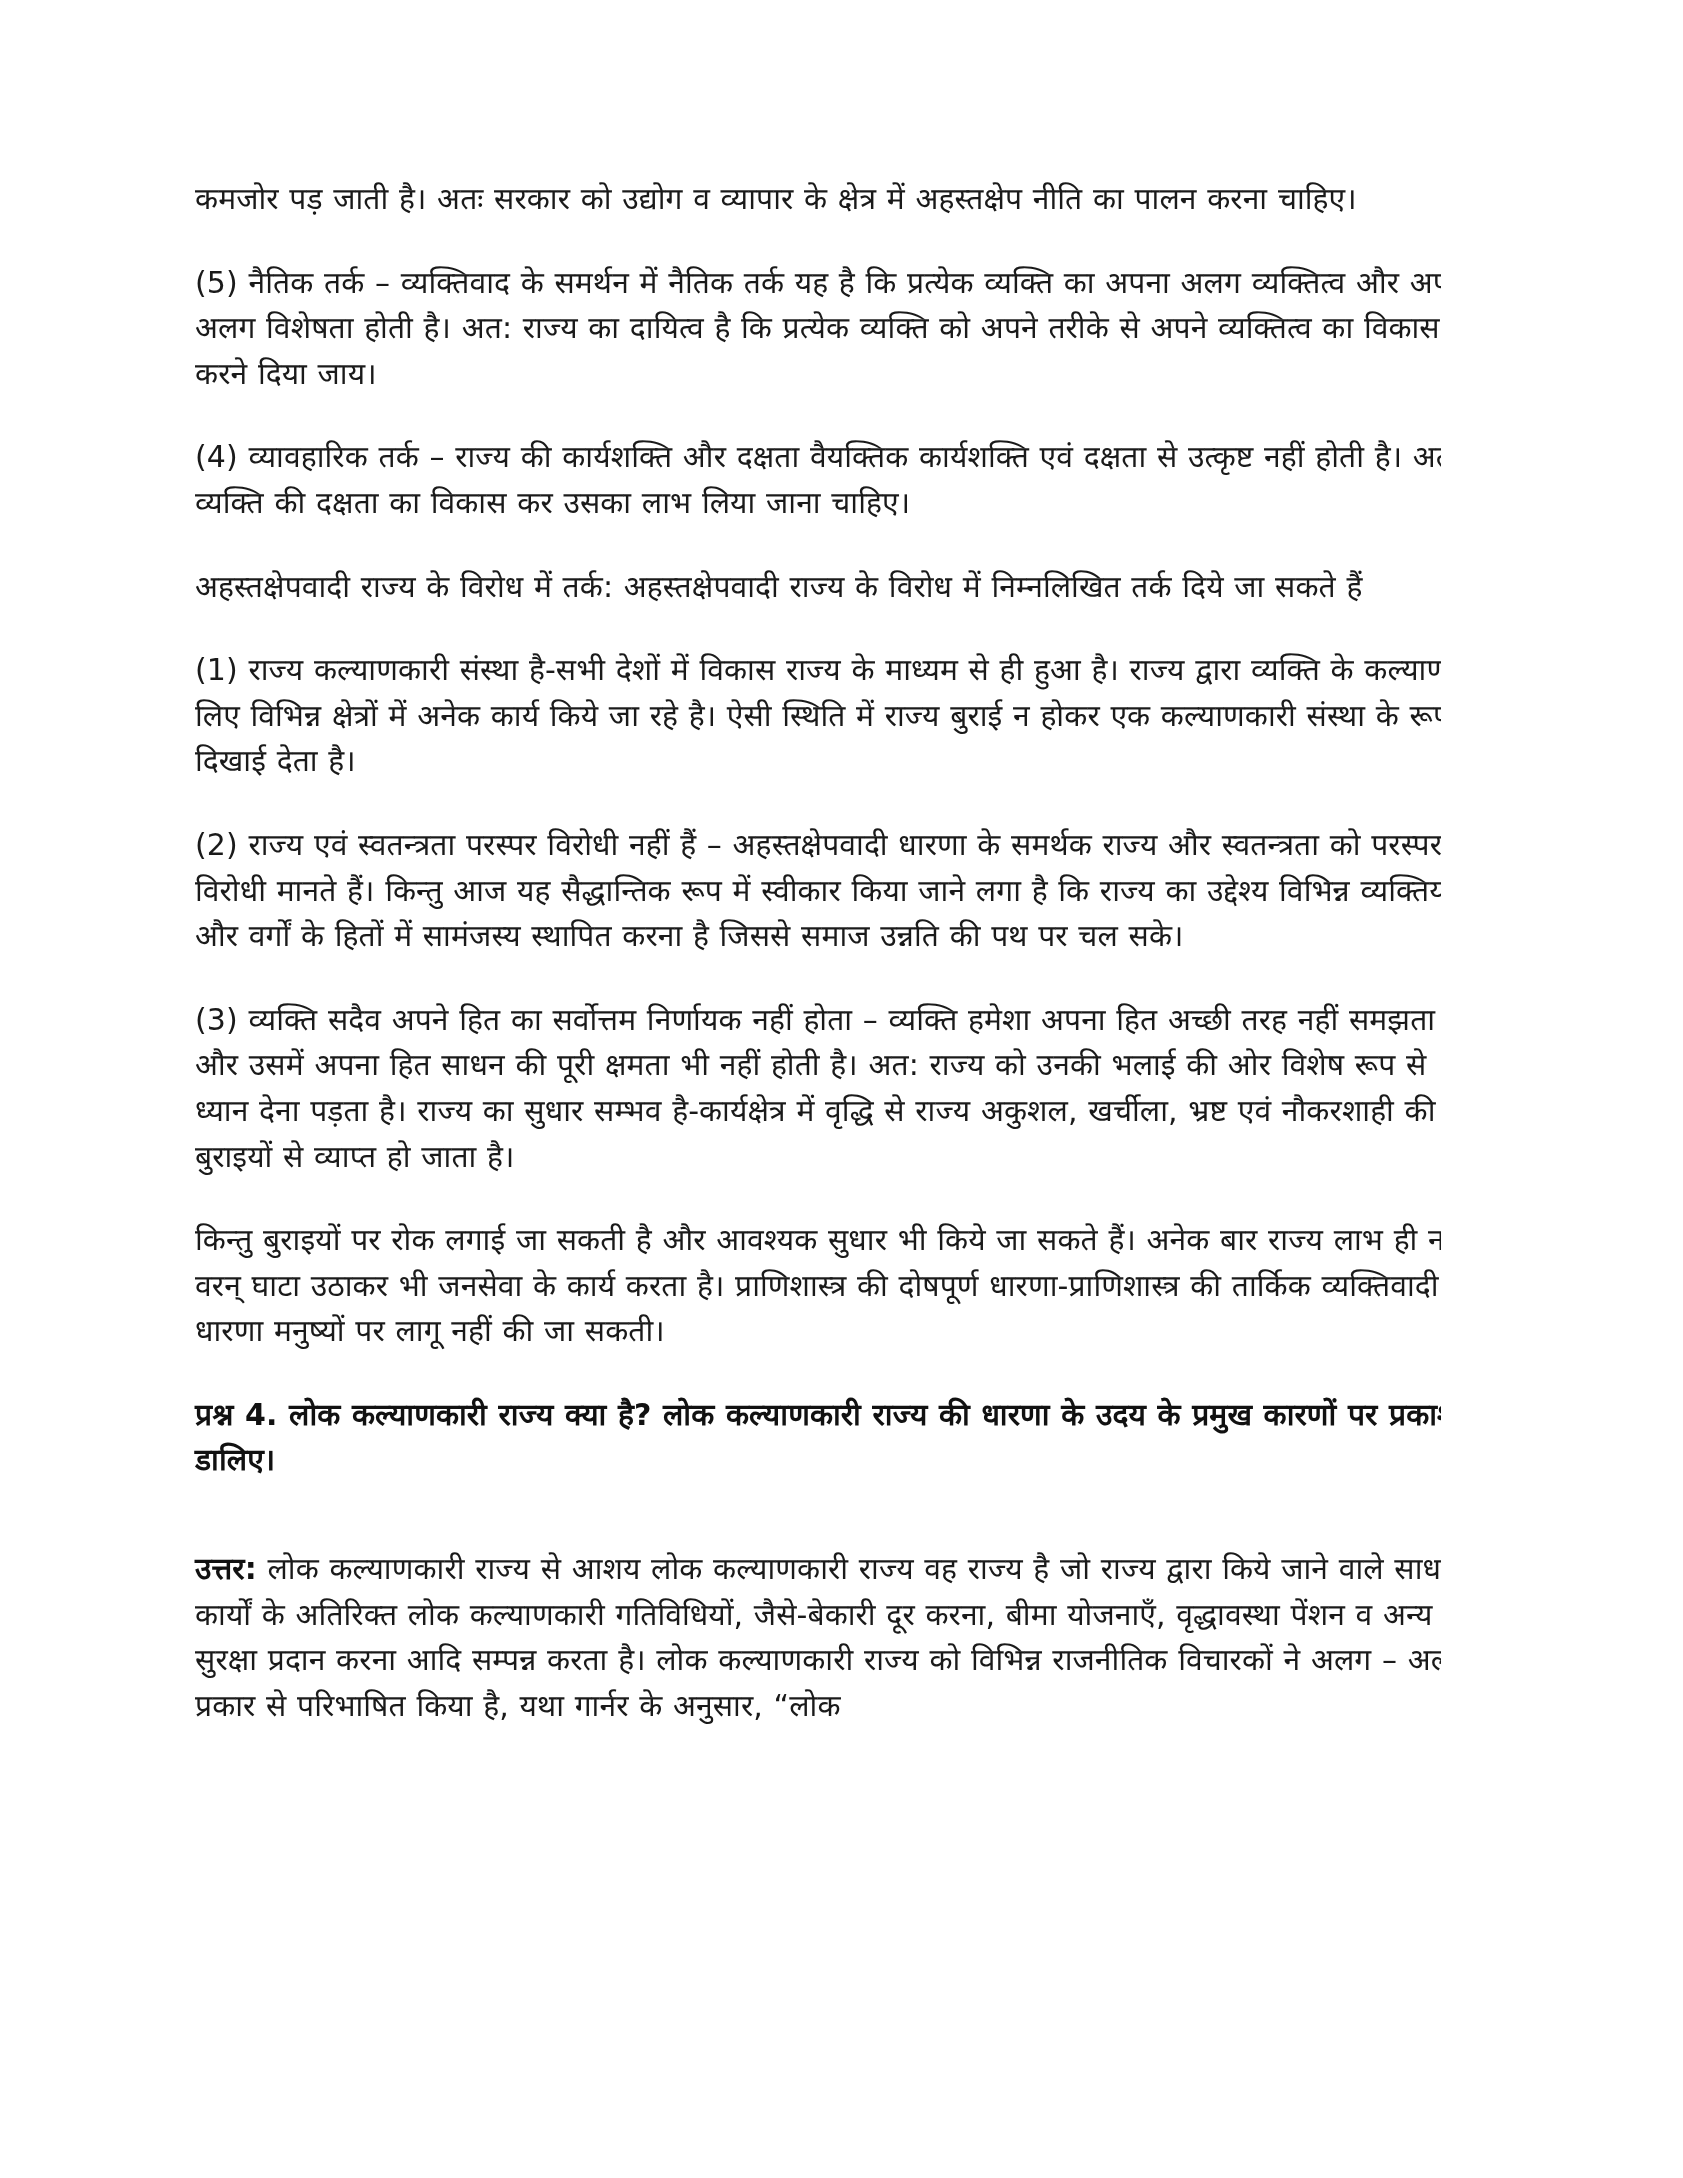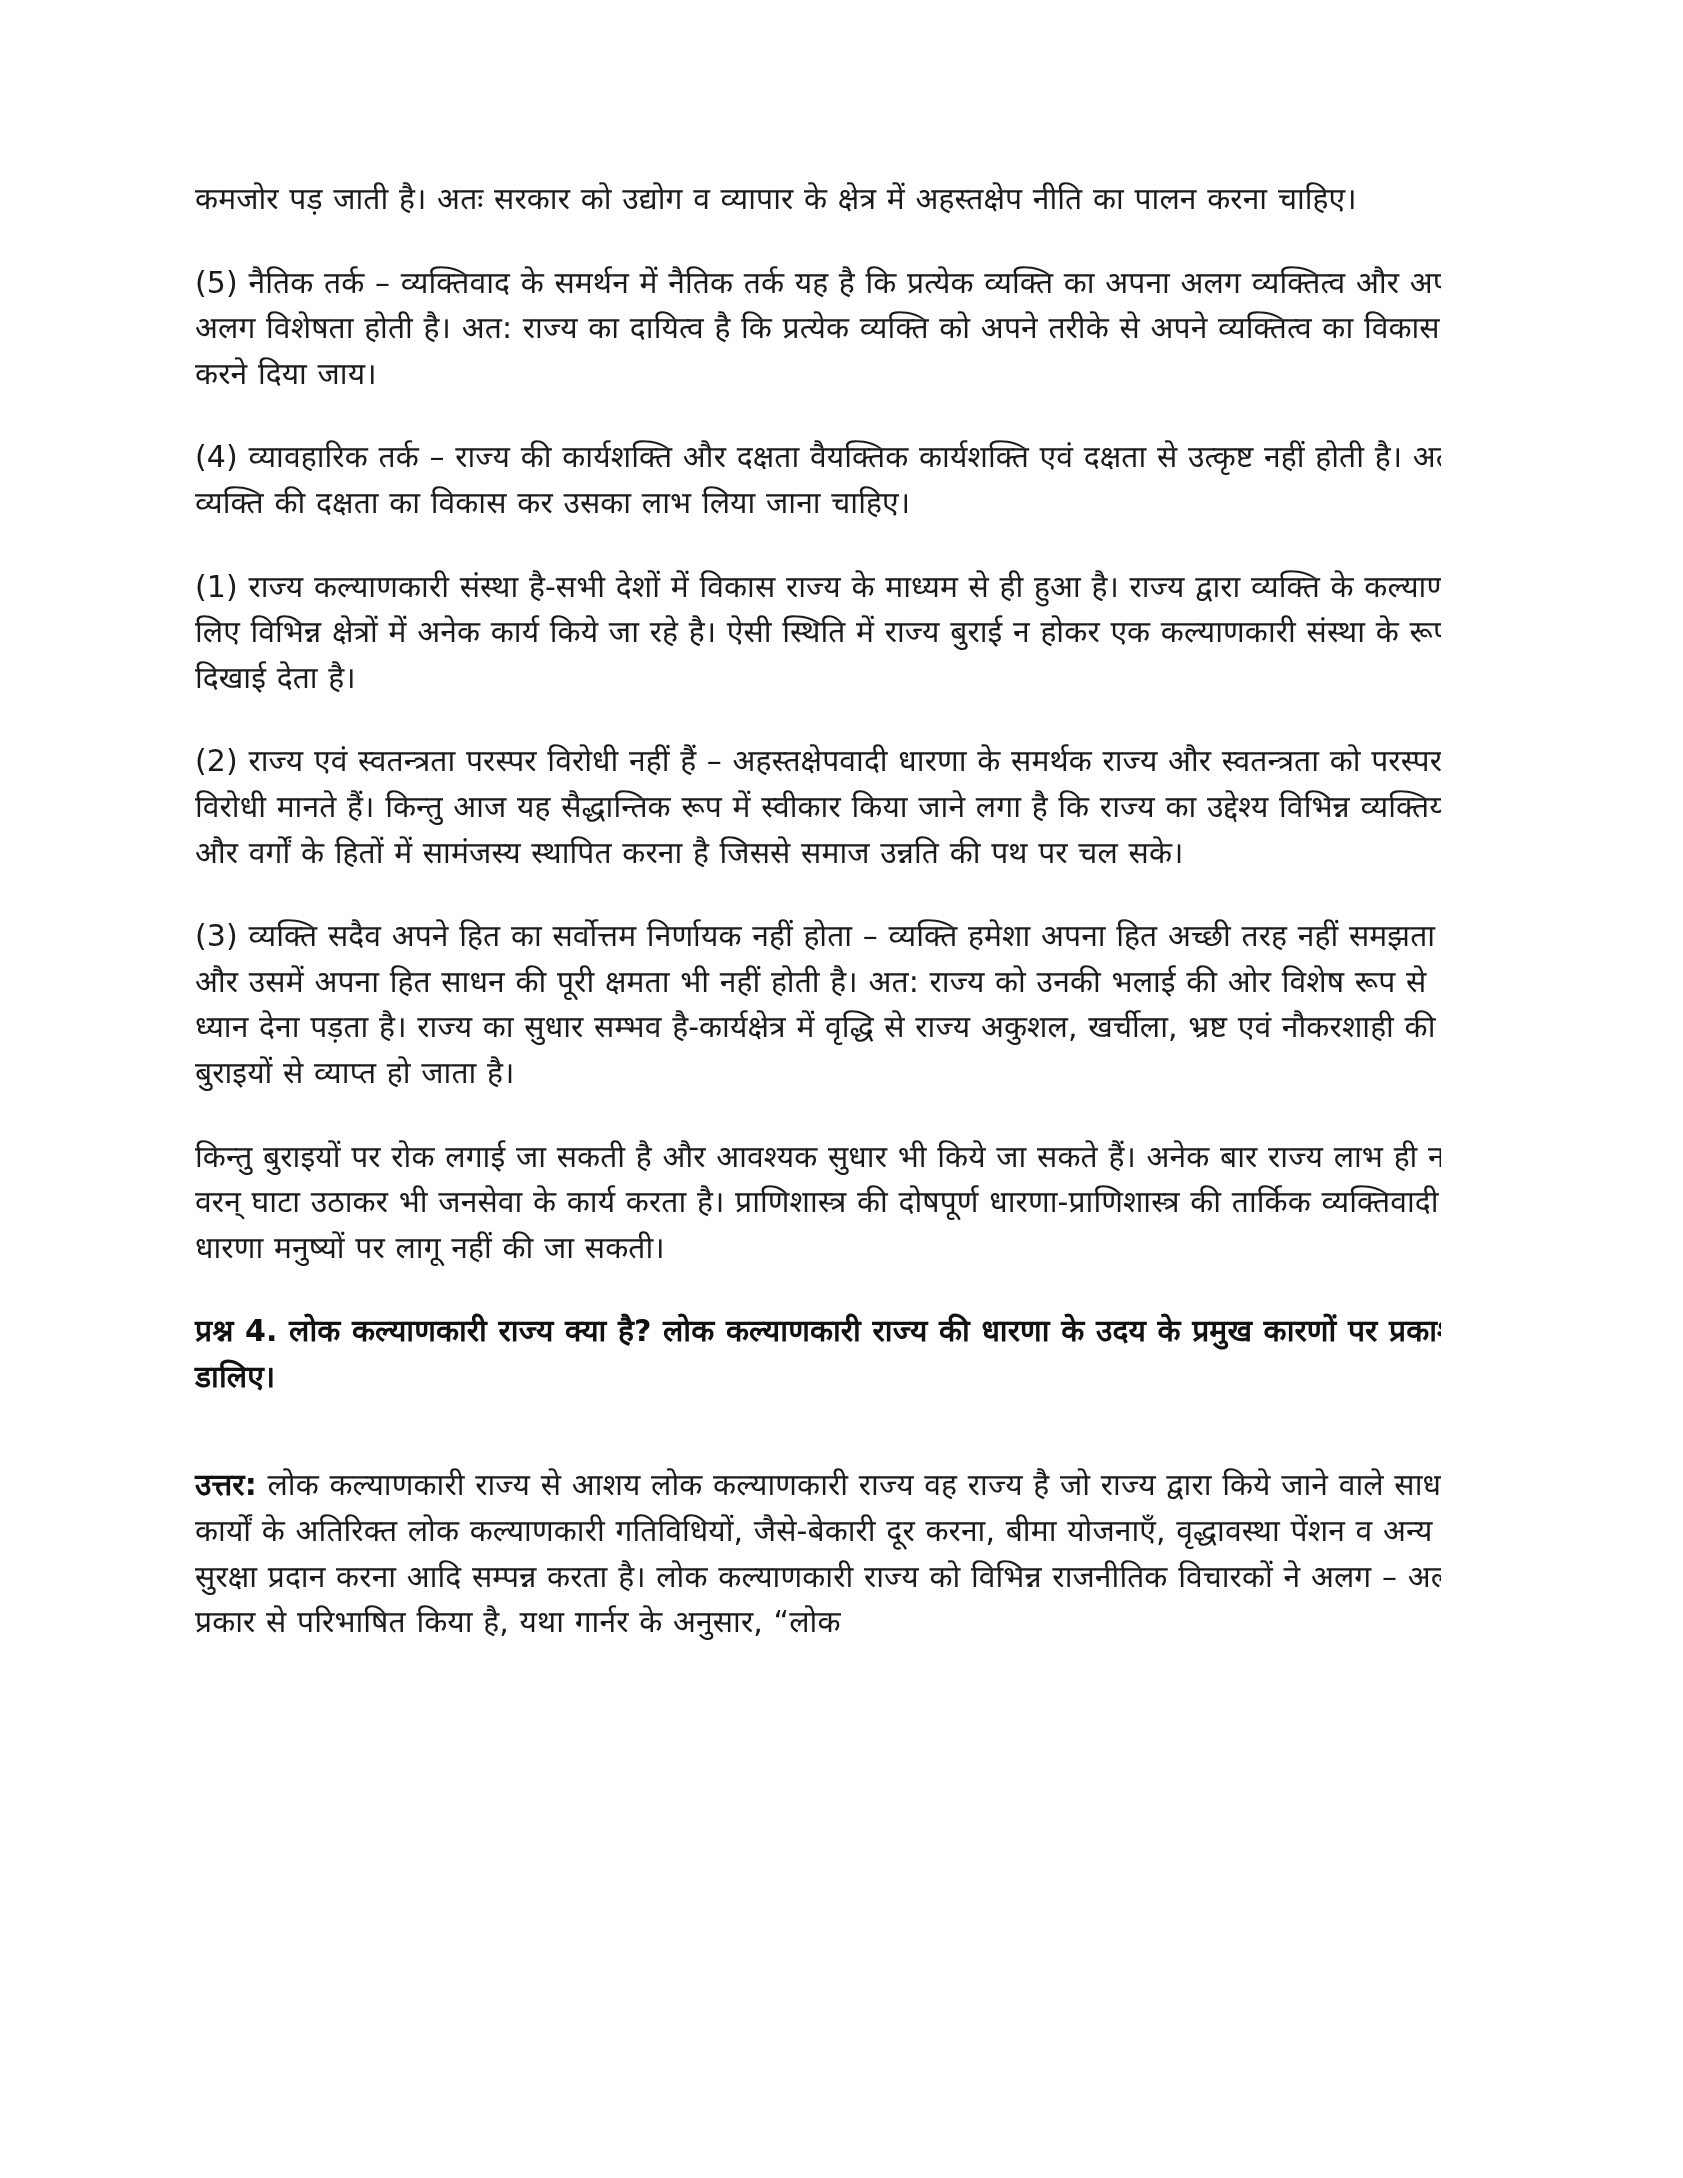--- a/index.html
+++ b/index.html
@@ -60,20 +60,21 @@
 
 <div class="page">
   <div class="content">
 
     <p class="para">कमजोर पड़ जाती है। अतः सरकार को उद्योग व व्यापार के क्षेत्र में अहस्तक्षेप नीति का पालन करना चाहिए।</p>
 
     <p class="para">(5) नैतिक तर्क – व्यक्तिवाद के समर्थन में नैतिक तर्क यह है कि प्रत्येक व्यक्ति का अपना अलग व्यक्तित्व और अपनी अलग विशेषता होती है। अत: राज्य का दायित्व है कि प्रत्येक व्यक्ति को अपने तरीके से अपने व्यक्तित्व का विकास करने दिया जाय।</p>
 
     <p class="para">(4) व्यावहारिक तर्क – राज्य की कार्यशक्ति और दक्षता वैयक्तिक कार्यशक्ति एवं दक्षता से उत्कृष्ट नहीं होती है। अत: व्यक्ति की दक्षता का विकास कर उसका लाभ लिया जाना चाहिए।</p>
 
+    <p class="para">अहस्तक्षेपवादी राज्य के विरोध में तर्क: अहस्तक्षेपवादी राज्य के विरोध में निम्नलिखित तर्क दिये जा सकते हैं</p>
 
     <p class="para">(1) राज्य कल्याणकारी संस्था है-सभी देशों में विकास राज्य के माध्यम से ही हुआ है। राज्य द्वारा व्यक्ति के कल्याण के लिए विभिन्न क्षेत्रों में अनेक कार्य किये जा रहे है। ऐसी स्थिति में राज्य बुराई न होकर एक कल्याणकारी संस्था के रूप में दिखाई देता है।</p>
 
     <p class="para">(2) राज्य एवं स्वतन्त्रता परस्पर विरोधी नहीं हैं – अहस्तक्षेपवादी धारणा के समर्थक राज्य और स्वतन्त्रता को परस्पर विरोधी मानते हैं। किन्तु आज यह सैद्धान्तिक रूप में स्वीकार किया जाने लगा है कि राज्य का उद्देश्य विभिन्न व्यक्तियों और वर्गों के हितों में सामंजस्य स्थापित करना है जिससे समाज उन्नति की पथ पर चल सके।</p>
 
     <p class="para">(3) व्यक्ति सदैव अपने हित का सर्वोत्तम निर्णायक नहीं होता – व्यक्ति हमेशा अपना हित अच्छी तरह नहीं समझता है और उसमें अपना हित साधन की पूरी क्षमता भी नहीं होती है। अत: राज्य को उनकी भलाई की ओर विशेष रूप से ध्यान देना पड़ता है। राज्य का सुधार सम्भव है-कार्यक्षेत्र में वृद्धि से राज्य अकुशल, खर्चीला, भ्रष्ट एवं नौकरशाही की बुराइयों से व्याप्त हो जाता है।</p>
 
     <p class="para">किन्तु बुराइयों पर रोक लगाई जा सकती है और आवश्यक सुधार भी किये जा सकते हैं। अनेक बार राज्य लाभ ही नहीं वरन् घाटा उठाकर भी जनसेवा के कार्य करता है। प्राणिशास्त्र की दोषपूर्ण धारणा-प्राणिशास्त्र की तार्किक व्यक्तिवादी धारणा मनुष्यों पर लागू नहीं की जा सकती।</p>
 
 

